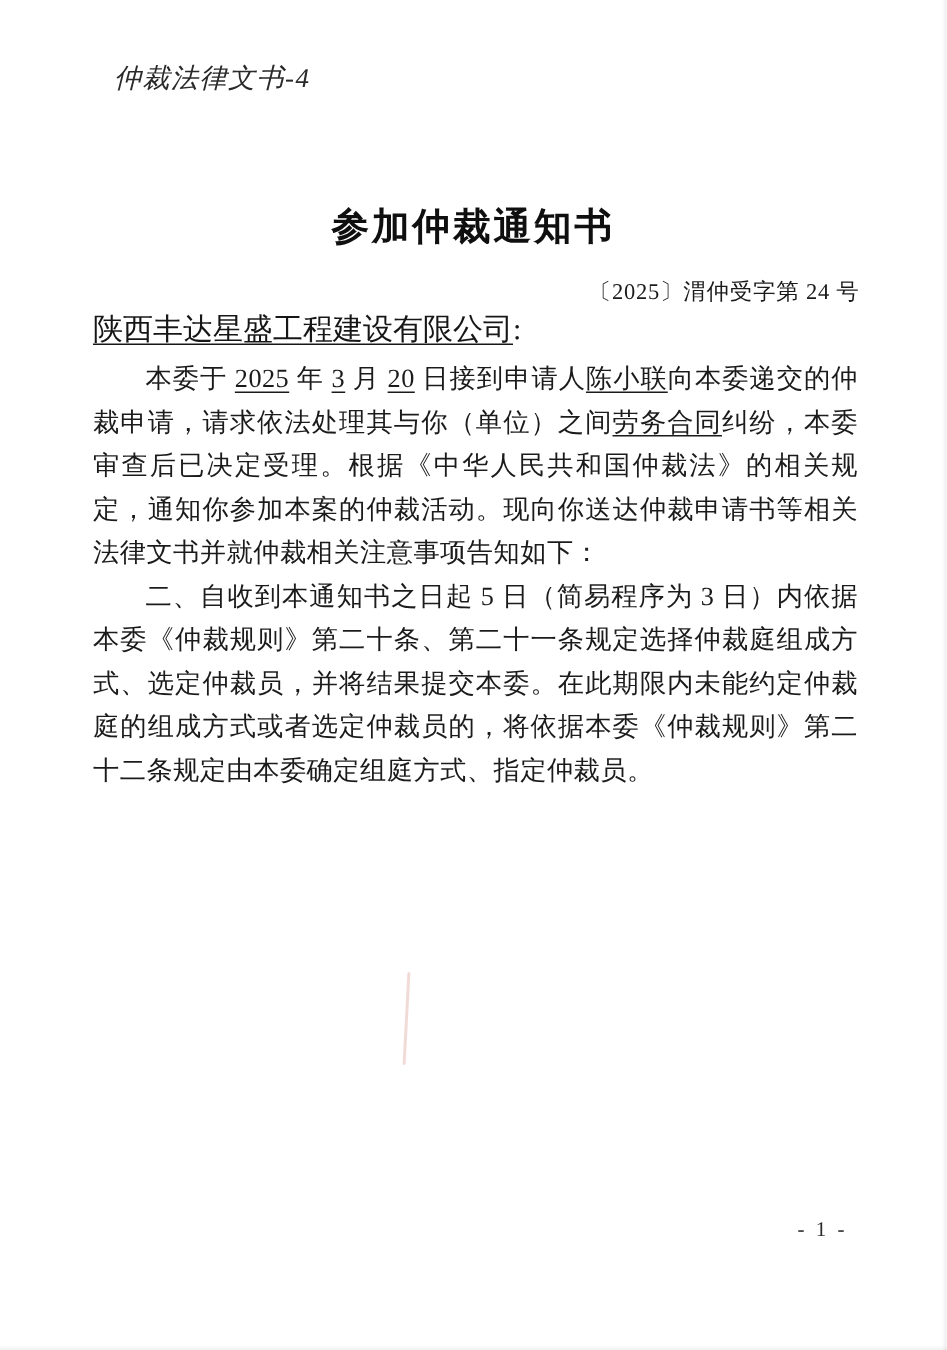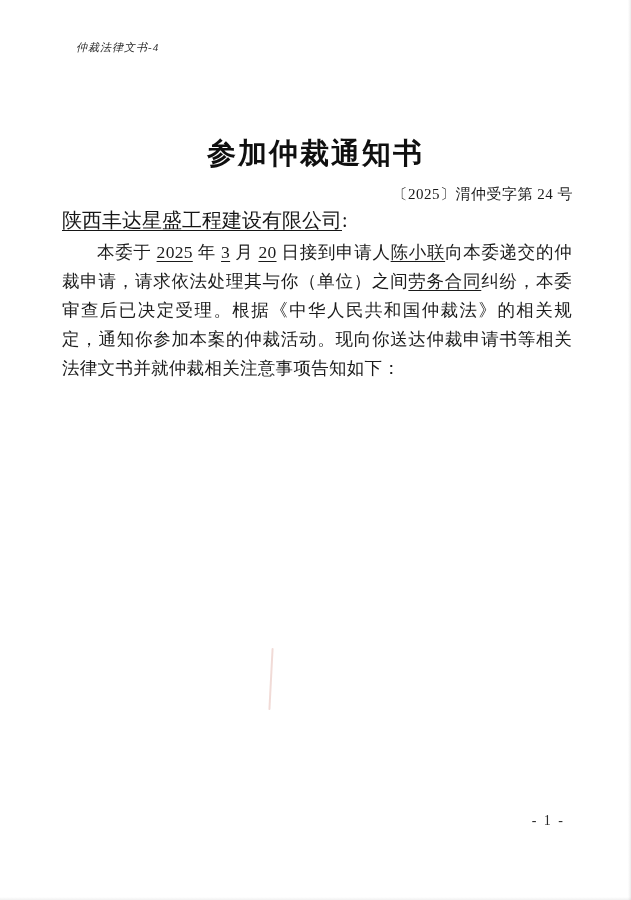--- a/index.html
+++ b/index.html
@@ -29,35 +29,35 @@
   .stain {
     position: absolute; left: 270px; top: 648px;
     width: 2px; height: 62px;
     background: rgba(205,125,110,0.28);
     border-radius: 2px;
     transform: rotate(3deg);
     pointer-events: none;
   }
   .doc-label {
     position: absolute; left: 76px; top: 40px;
-    font-size: 11px; font-style: italic;
+    font-size: 18px; font-style: italic;
     letter-spacing: 1px;
     color: #2a2a2a;
   }
   .org-name {
     position: absolute; left: 0; top: 104px; width: 100%;
     text-align: center;
     font-size: 19px; font-weight: 700;
     letter-spacing: 2px;
     color: #141414;
   }
   .doc-title {
     position: absolute; left: 0; top: 134px; width: 100%;
     text-align: center;
-    font-size: 29px; font-weight: 700;
+    font-size: 25px; font-weight: 700;
     letter-spacing: 2px;
     color: #0f0f0f;
     margin: 0;
   }
   .doc-number {
     position: absolute; right: 58px; top: 185px;
     font-size: 15px;
     letter-spacing: 0.5px;
     color: #1a1a1a;
   }
@@ -101,20 +101,21 @@
 
   <h1 class="doc-title">参加仲裁通知书</h1>
 
   <div class="doc-number">〔2025〕渭仲受字第 24 号</div>
 
   <div class="content">
     <div class="addressee"><span class="u">陕西丰达星盛工程建设有限公司</span><span>:</span></div>
 
     <div id="document-body">
         <p class="para"><span>本委于 </span><span class="u">2025</span><span> 年 </span><span class="u">3</span><span> 月 </span><span class="u">20</span><span> 日接到申请人</span><span class="u">陈小联</span><span>向本委递交的仲裁申请，请求依法处理其与你（单位）之间</span><span class="u">劳务合同</span><span>纠纷，本委审查后已决定受理。根据《中华人民共和国仲裁法》的相关规定，通知你参加本案的仲裁活动。现向你送达仲裁申请书等相关法律文书并就仲裁相关注意事项告知如下：</span></p>
+        <p class="para"><span>二、自收到本通知书之日起 5 日（简易程序为 3 日）内依据本委《仲裁规则》第二十条、第二十一条规定选择仲裁庭组成方式、选定仲裁员，并将结果提交本委。在此期限内未能约定仲裁庭的组成方式或者选定仲裁员的，将依据本委《仲裁规则》第二十二条规定由本委确定组庭方式、指定仲裁员。</span></p>
       </div>
   </div>
 
   <div class="page-number">- 1 -</div>
 
   <div class="stain"></div>
   <div class="edge-right"></div>
   <div class="edge-bottom"></div>
 </div>
 

